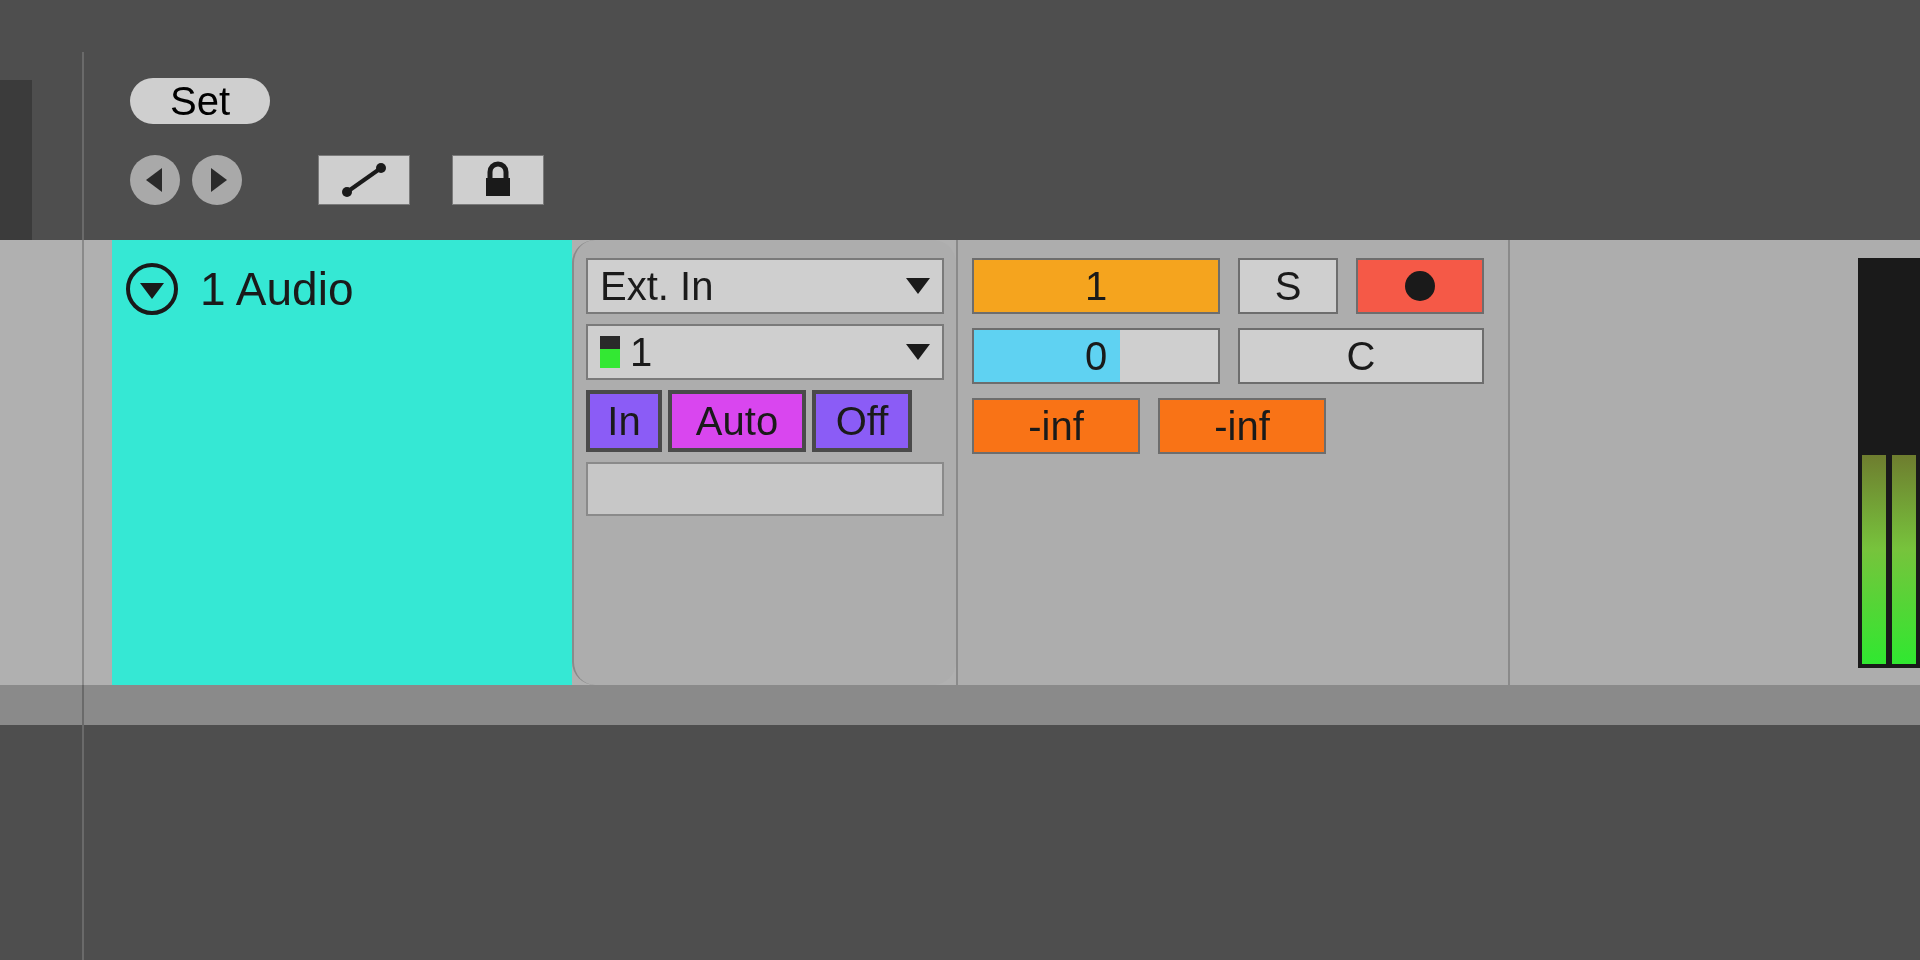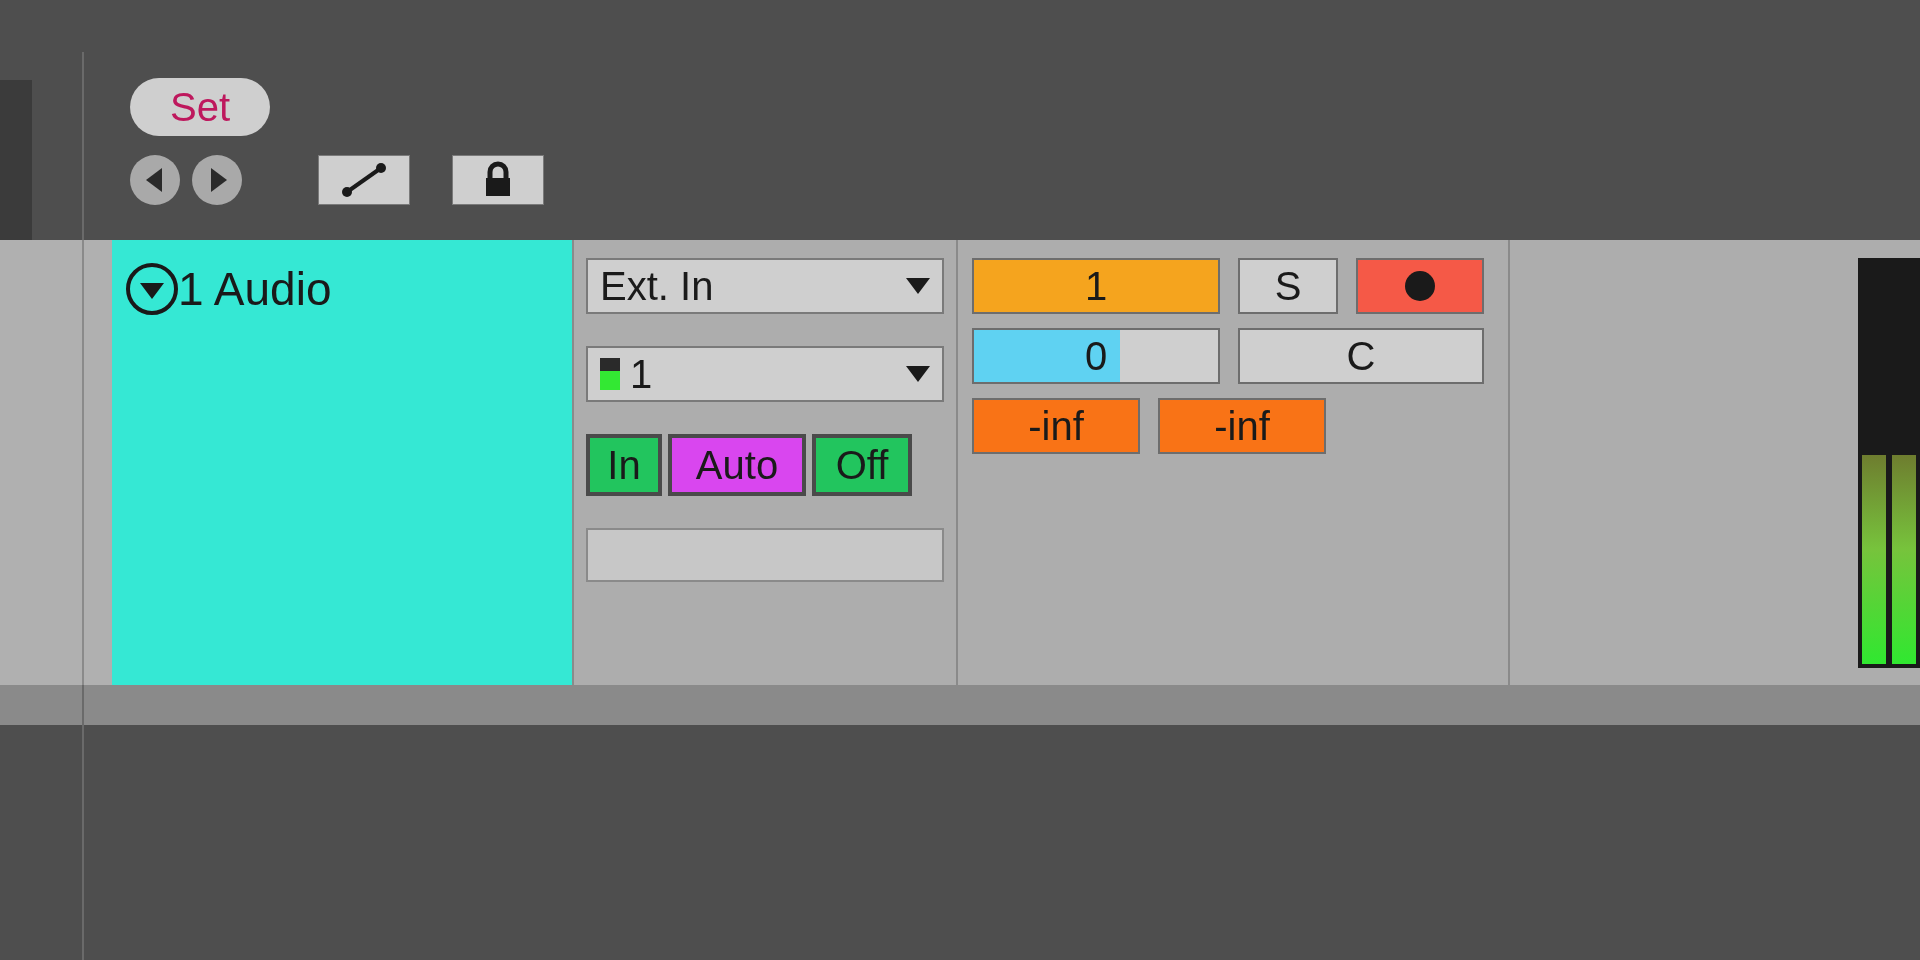--- a/index.html
+++ b/index.html
@@ -31,29 +31,29 @@
     .thin-divider {
       position: absolute;
       left: 82px; top: 52px;
       width: 2px; height: 190px;
       background: #6a6a6a;
     }
 
     .set-pill {
       position: absolute;
       left: 130px; top: 78px;
-      width: 140px; height: 58px;
+      width: 140px; height: 46px;
       background: #cfcfcf;
       border-radius: 30px;
       display: flex;
       align-items: center;
       justify-content: center;
       font-size: 40px;
       font-weight: 500;
-      color: #be185d;
+      color: #000000;
       cursor: pointer;
     }
 
     .nav-row {
       position: absolute;
       left: 130px; top: 155px;
       display: flex;
       align-items: center;
       gap: 12px;
     }
@@ -125,20 +125,21 @@
       width: 460px;
       height: 100%;
       background: #35e8d4;
       position: relative;
     }
     .track-title-row {
       position: absolute;
       left: 14px; top: 22px;
       display: flex;
       align-items: center;
+      gap: 22px;
     }
     .fold-btn {
       width: 52px; height: 52px;
       border: 4px solid #191919;
       border-radius: 50%;
       display: flex;
       align-items: center;
       justify-content: center;
       cursor: pointer;
     }
@@ -156,22 +157,23 @@
       color: #1a1a1a;
     }
 
     .io-column {
       width: 384px;
       height: 100%;
       background: #adadad;
       padding: 18px 12px;
       display: flex;
       flex-direction: column;
-      gap: 32px;
+      gap: 10px;
       border-left: 2px solid #8a8a8a;
+      border-radius: 23px;
     }
 
     .dropdown {
       height: 56px;
       background: #cfcfcf;
       border: 2px solid #7a7a7a;
       display: flex;
       align-items: center;
       justify-content: space-between;
       padding: 0 12px;
@@ -200,21 +202,21 @@
     }
     .monitor-btn {
       height: 100%;
       border: 4px solid #4a4a4a;
       font-size: 40px;
       color: #1a1a1a;
       display: flex;
       align-items: center;
       justify-content: center;
       cursor: pointer;
-      background: #22c55e;
+      background: #8b5cf6;
     }
     .monitor-btn.in { width: 76px; }
     .monitor-btn.auto { width: 138px; background: #d946ef; }
     .monitor-btn.off { width: 100px; }
 
     .empty-field {
       height: 54px;
       background: #c7c7c7;
       border: 2px solid #8a8a8a;
       width: 100%;

